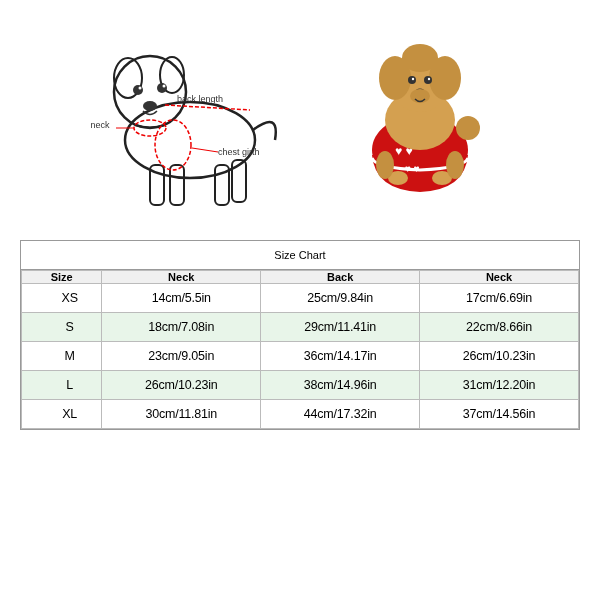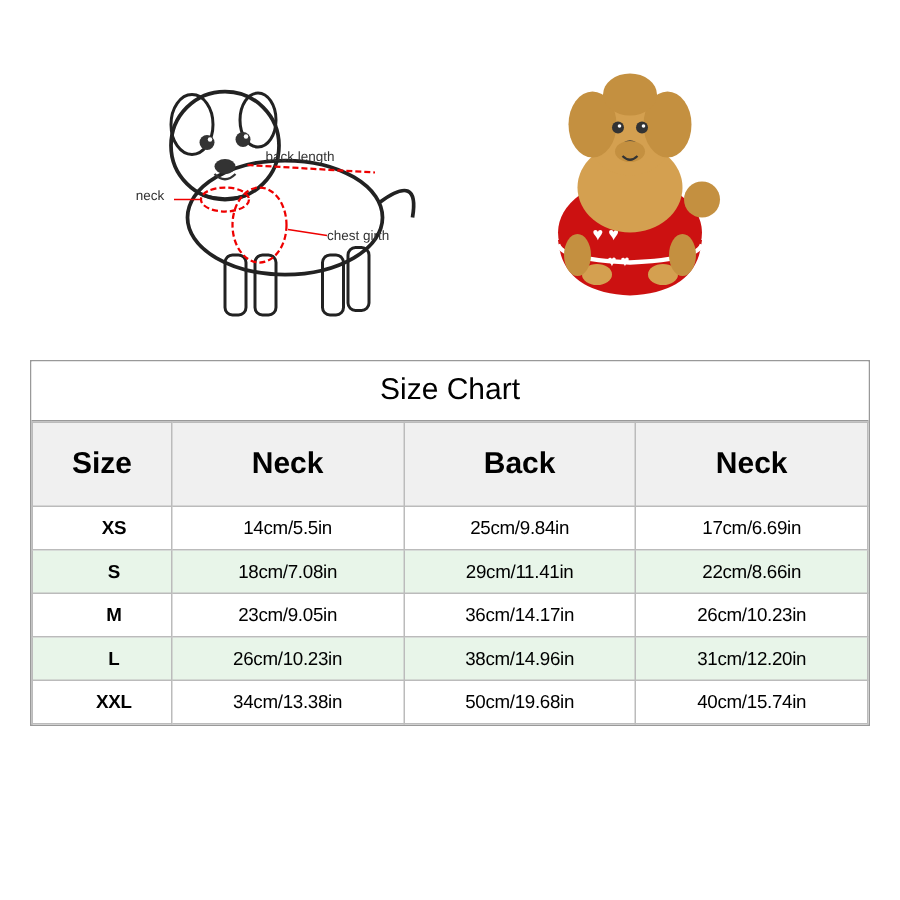--- a/index.html
+++ b/index.html
@@ -18,21 +18,20 @@
       flex-direction: column;
       align-items: center;
       background: #fff;
     }
 
     
     .image-area {
       width: 100%;
       height: 240px;
       display: flex;
-      align-items: center;
       justify-content: center;
       position: relative;
       padding: 10px 20px;
     }
 
     
     .dog-diagram {
       width: 240px;
       height: 210px;
       position: relative;
@@ -54,60 +53,60 @@
 
     
     .table-container {
       width: 560px;
       border: 1.5px solid #999;
     }
 
     .chart-title {
       text-align: center;
       padding: 8px;
-      font-size: 20px;
+      font-size: 11px;
       border-bottom: 1.5px solid #999;
       background: #fff;
     }
 
     table {
       width: 100%;
       border-collapse: collapse;
       font-size: 13px;
     }
 
     table thead tr {
       background: #f0f0f0;
     }
 
     table thead th {
-      padding: 16px 4px;
+      padding: 0 4px;
       text-align: center;
       border: 1px solid #bbb;
       font-weight: bold;
-      font-size: 20px;
+      font-size: 11px;
     }
 
     table tbody tr:nth-child(odd) {
       background: #fff;
     }
     table tbody tr:nth-child(even) {
       background: #e8f5e9;
     }
 
     table tbody td {
       padding: 7px 4px;
       text-align: center;
       border: 1px solid #bbb;
       font-size: 12.5px;
       letter-spacing: -0.2px;
     }
 
     table tbody td:first-child {
-      font-weight: 700;
+      font-weight: 400;
       padding-left: 20px;
     }
   </style>
 </head>
 <body>
 
 <div class="page">
 
   <div class="image-area">
 
@@ -230,22 +229,22 @@
             <td>36cm/14.17in</td>
             <td>26cm/10.23in</td>
           </tr>
           <tr>
             <td>L</td>
             <td>26cm/10.23in</td>
             <td>38cm/14.96in</td>
             <td>31cm/12.20in</td>
           </tr>
           <tr>
-            <td>XXL</td>
-            <td>34cm/13.38in</td>
-            <td>50cm/19.68in</td>
-            <td>40cm/15.74in</td>
+            <td>XL</td>
+            <td>30cm/11.81in</td>
+            <td>44cm/17.32in</td>
+            <td>37cm/14.56in</td>
           </tr>
         </tbody>
     </table>
   </div>
 
 </div>
 
 </body></html>

